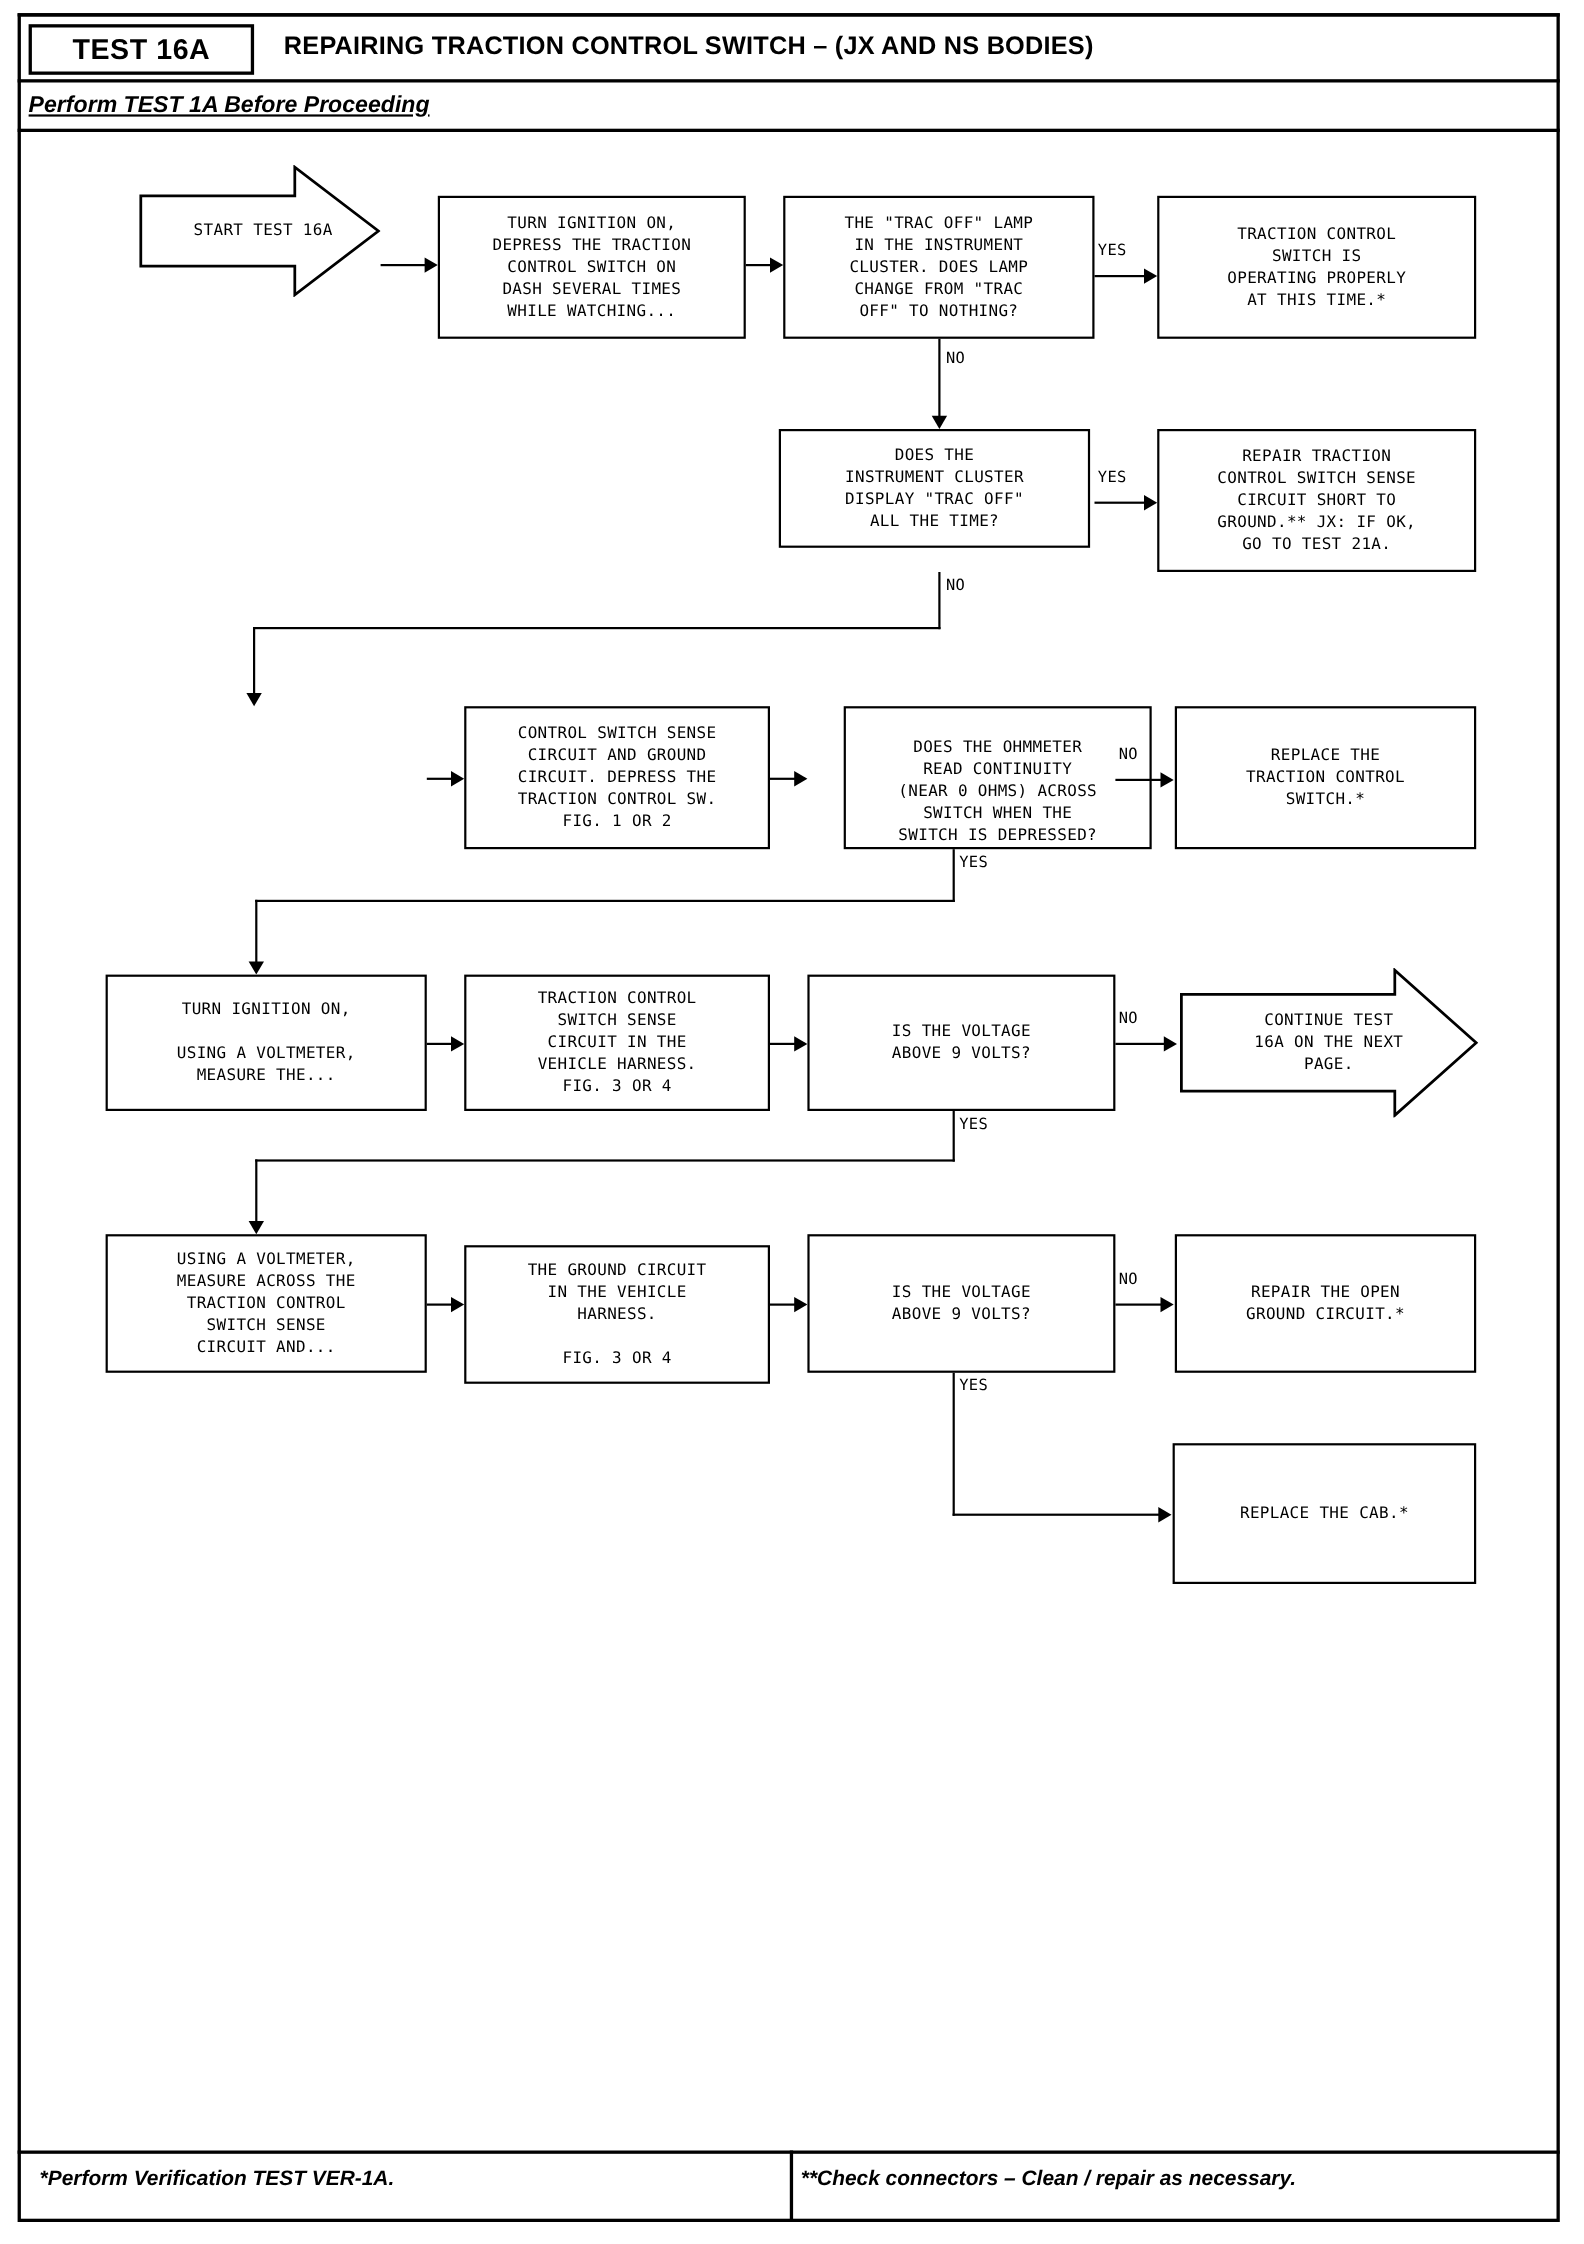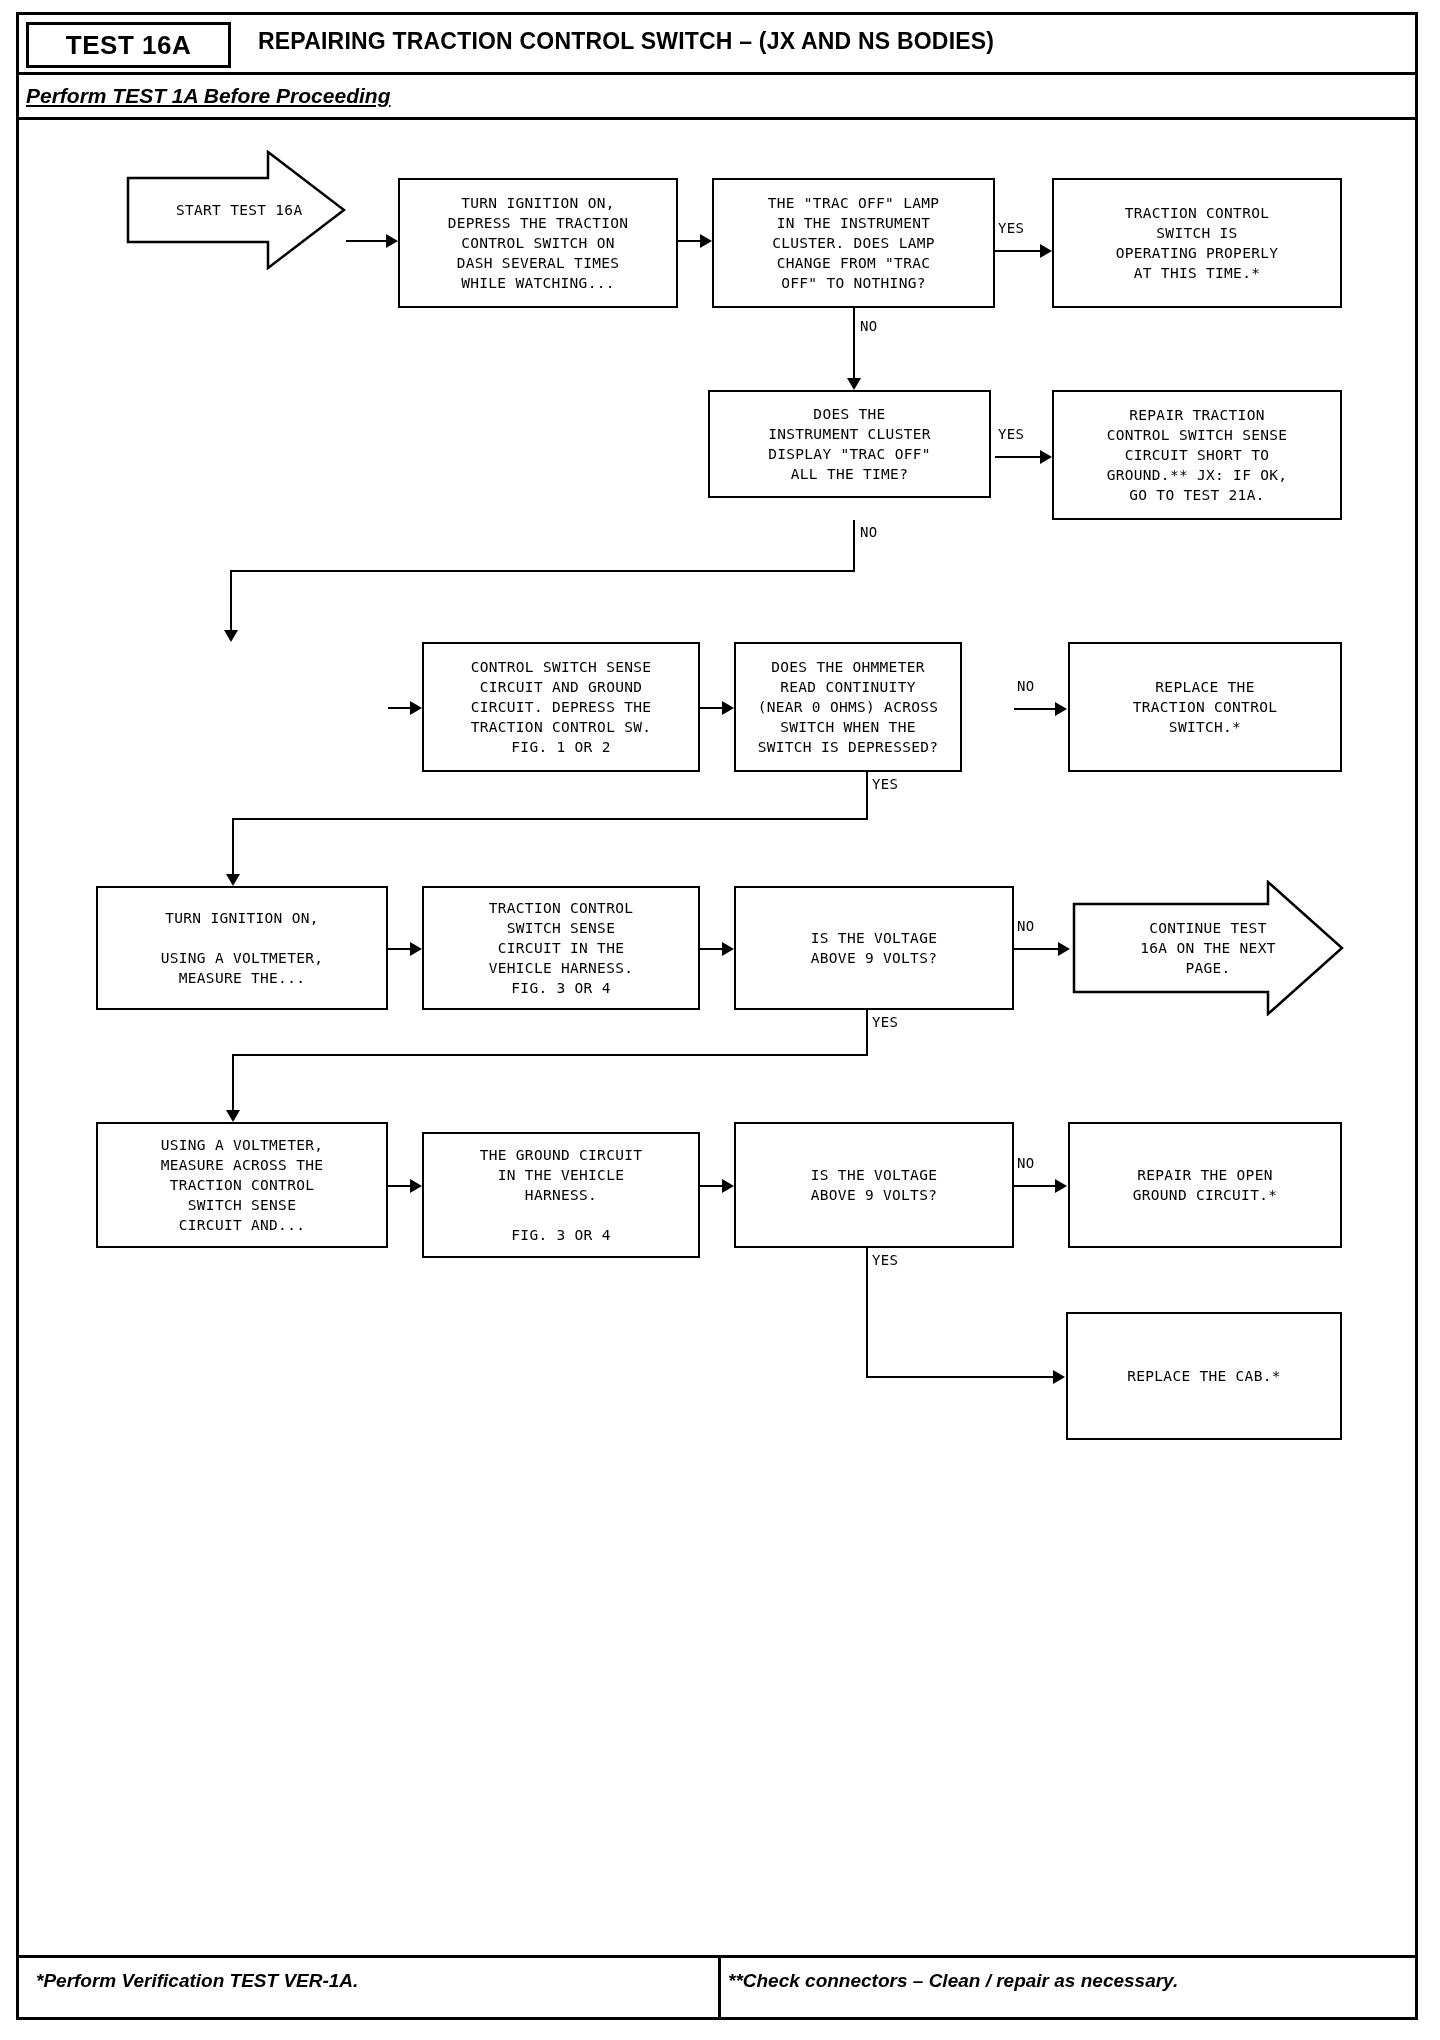--- a/index.html
+++ b/index.html
@@ -265,21 +265,21 @@
     <div class="txt">CONTROL SWITCH SENSE
 CIRCUIT AND GROUND
 CIRCUIT. DEPRESS THE
 TRACTION CONTROL SW.
 FIG. 1 OR 2</div>
   </div>
 
   <div class="hline" style="left:700px; top:707px; width:32px;"></div>
   <div class="ahead-r" style="left:722px; top:701px;"></div>
 
-  <div class="fbox" style="left:734px; top:642px; width:228px; height:130px;">
+  <div class="fbox" style="left:767px; top:642px; width:280px; height:130px;align-items:flex-end;">
     <div class="txt">DOES THE OHMMETER
 READ CONTINUITY
 (NEAR 0 OHMS) ACROSS
 SWITCH WHEN THE
 SWITCH IS DEPRESSED?</div>
   </div>
 
   <div class="lbl" style="left:1017px; top:678px;">NO</div>
   <div class="hline" style="left:1014px; top:708px; width:48px;"></div>
   <div class="ahead-r" style="left:1055px; top:702px;"></div>

